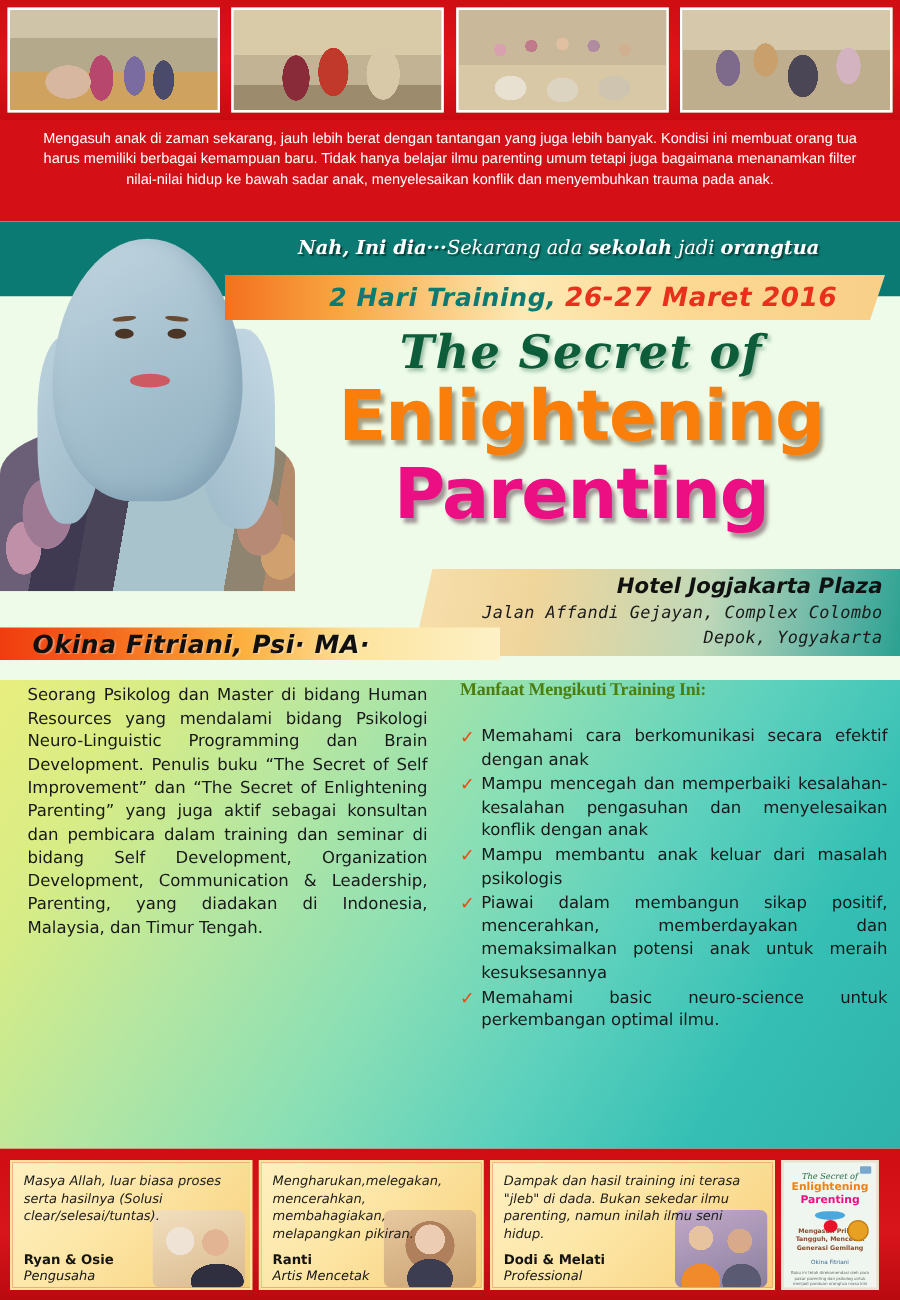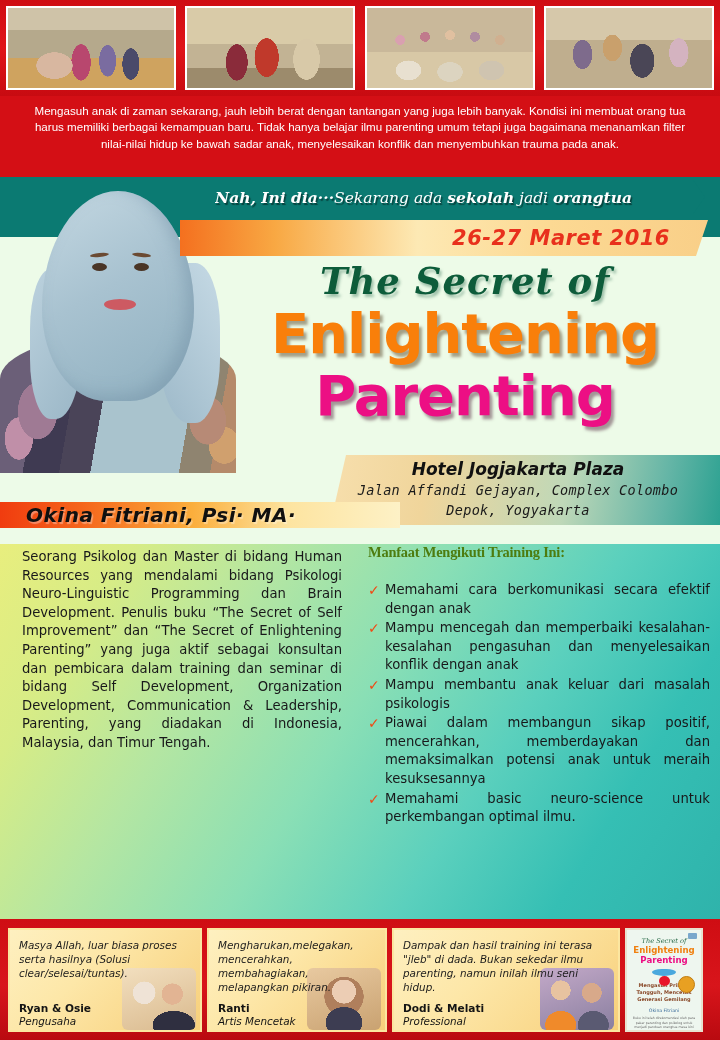--- a/index.html
+++ b/index.html
@@ -120,21 +120,21 @@
   .sp-neck {
     position:absolute; left:104px; top:146px; width:48px; height:34px;
     background:#e2bb9d;
   }
 
   
   .ribbon1 {
     position:absolute; top:3px; left:215px; width:490px; height:34px;
     background:#0b7a72;
     clip-path:polygon(0 0, 478px 0, 490px 17px, 478px 34px, 0 34px);
-    display:flex; align-items:center; justify-content:flex-start;
+    display:flex; align-items:center; justify-content:center;
     padding-right:26px;
   }
   .ribbon1 .txt {
     font-family:"DejaVu Serif", serif; font-style:italic; font-weight:bold;
     font-size:15.5px; color:#ffffff; white-space:nowrap;
     text-shadow:1.5px 1.5px 1px rgba(0,0,0,.45);
   }
   .ribbon1 .txt .light { font-weight:normal; font-style:italic; }
 
   .ribbon2 {
@@ -169,21 +169,21 @@
     font-family:"DejaVu Sans", sans-serif; font-weight:bold;
     font-size:56px; color:#ec0f84; letter-spacing:-1px; line-height:62px;
     text-shadow:3px 4px 3px rgba(90,50,70,.5);
   }
 
   
   .venue {
     position:absolute; top:278px; left:330px; width:390px; height:70px;
     background:linear-gradient(100deg,#f7dfad 0%, #f0d59b 25%, #bfd8b8 60%, #64b5a6 85%, #2ba191 100%);
     clip-path:polygon(16px 0, 390px 0, 390px 70px, 0 70px);
-    text-align:center; padding:3px 14px 0 0;
+    text-align:right; padding:3px 14px 0 0;
   }
   .venue .v1 {
     font-family:"DejaVu Sans", sans-serif; font-weight:bold; font-style:italic;
     font-size:17px; color:#111; line-height:22px;
   }
   .venue .v2 {
     font-family:"DejaVu Sans Mono", monospace; font-style:italic;
     font-size:13.5px; color:#1a1a1a; line-height:20px; letter-spacing:.3px;
   }
 
@@ -357,20 +357,21 @@
       <div class="sp-mouth"></div>
     </div>
 
     <div class="ribbon1">
       <div class="txt">
         <span>Nah, Ini dia···</span><span class="light">Sekarang ada </span><span>sekolah</span><span class="light"> jadi </span><span>orangtua</span>
       </div>
     </div>
 
     <div class="ribbon2">
+      <span class="t1">2 Hari Training,</span>
       <span class="t2">26-27 Maret 2016</span>
     </div>
 
     <div class="title-wrap">
       <div class="t-secret">The Secret of</div>
       <div class="t-enl">Enlightening</div>
       <div class="t-par">Parenting</div>
     </div>
 
     <div class="venue">

